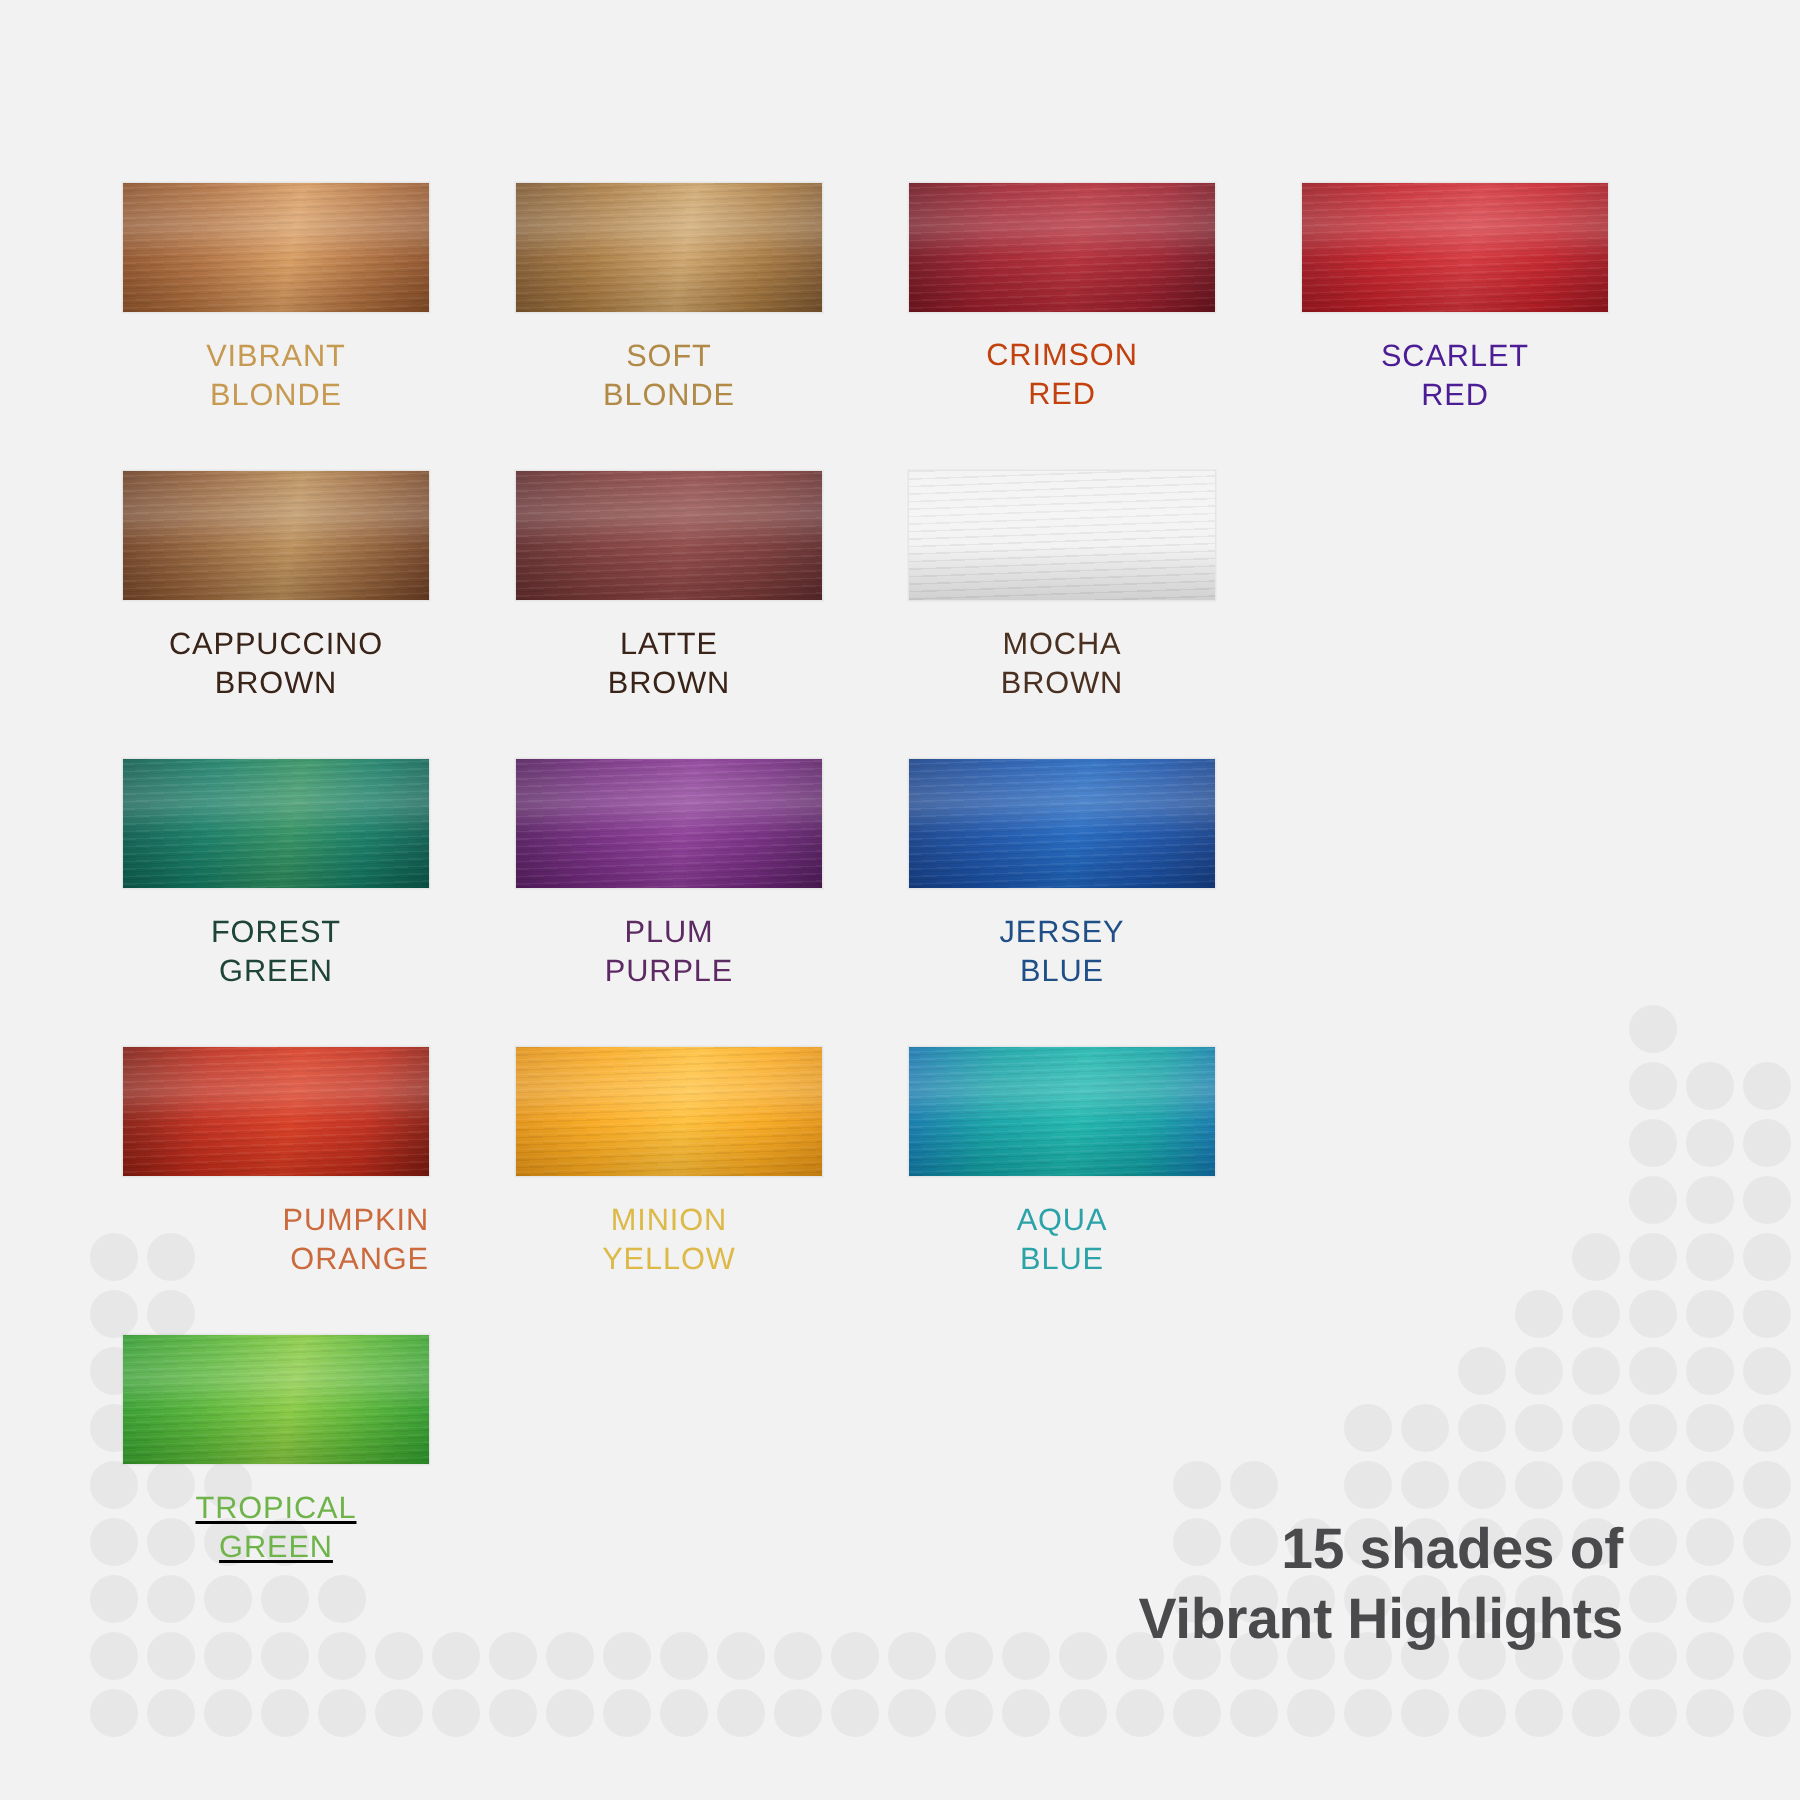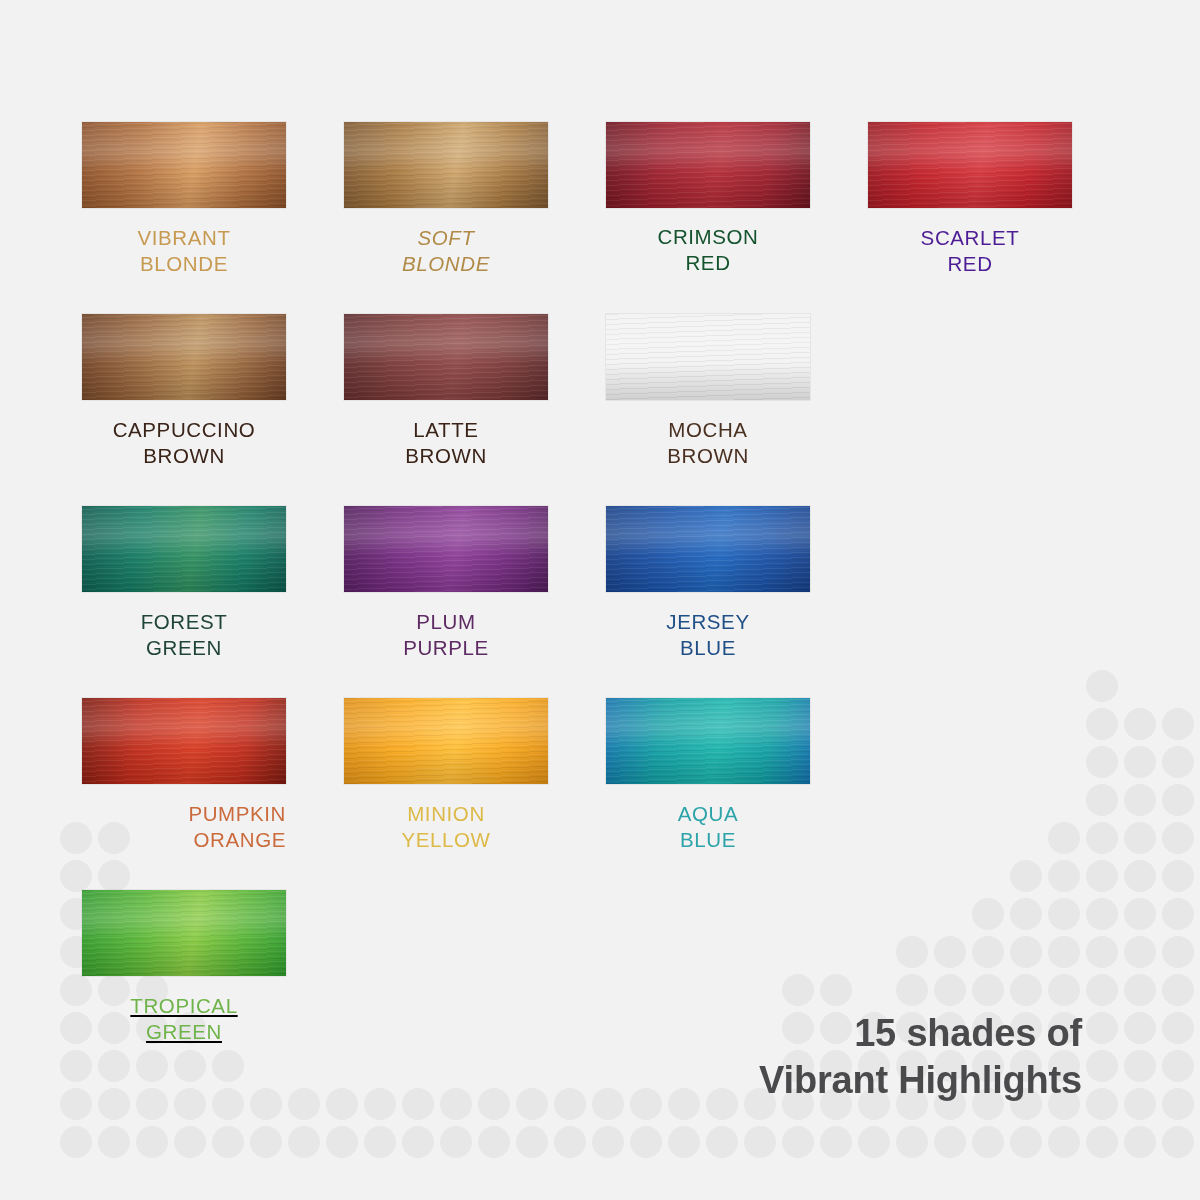--- a/index.html
+++ b/index.html
@@ -207,30 +207,30 @@
         </div>
         <div class="label" style="color: rgb(199, 154, 82);">VIBRANT
 BLONDE</div>
       </div>
       <div class="cell" style="left: 344px; top: 122px;">
         <div class="chip">
           <div class="base" style="background: linear-gradient(100deg, rgb(125, 87, 48) 0%, rgb(168, 121, 63) 28%, rgb(205, 164, 106) 55%, rgb(168, 121, 63) 78%, rgb(125, 87, 48) 100%);"></div>
           <div class="strands" style="background: repeating-linear-gradient(178deg, rgba(255, 255, 255, 0.14) 0px, rgba(255, 255, 255, 0.14) 1px, rgba(0, 0, 0, 0) 1px, rgba(0, 0, 0, 0) 2px, rgba(0, 0, 0, 0.12) 2px, rgba(0, 0, 0, 0.12) 3px, rgba(0, 0, 0, 0) 3px, rgba(0, 0, 0, 0) 5px);"></div>
           <div class="sheen" style="background: linear-gradient(rgba(255, 255, 255, 0.1) 0%, rgba(255, 255, 255, 0.22) 34%, rgba(255, 255, 255, 0.05) 58%, rgba(0, 0, 0, 0.14) 100%);"></div>
         </div>
-        <div class="label" style="color: rgb(176, 138, 70); font-style: italic;">SOFT
+        <div class="label" style="color: rgb(176, 138, 70);">SOFT
 BLONDE</div>
       </div>
       <div class="cell" style="left: 606px; top: 122px;">
         <div class="chip">
           <div class="base" style="background: linear-gradient(100deg, rgb(109, 20, 32) 0%, rgb(157, 31, 44) 28%, rgb(179, 42, 54) 55%, rgb(157, 31, 44) 78%, rgb(109, 20, 32) 100%);"></div>
           <div class="strands" style="background: repeating-linear-gradient(178deg, rgba(255, 255, 255, 0.14) 0px, rgba(255, 255, 255, 0.14) 1px, rgba(0, 0, 0, 0) 1px, rgba(0, 0, 0, 0) 2px, rgba(0, 0, 0, 0.12) 2px, rgba(0, 0, 0, 0.12) 3px, rgba(0, 0, 0, 0) 3px, rgba(0, 0, 0, 0) 5px);"></div>
           <div class="sheen" style="background: linear-gradient(rgba(255, 255, 255, 0.1) 0%, rgba(255, 255, 255, 0.22) 34%, rgba(255, 255, 255, 0.05) 58%, rgba(0, 0, 0, 0.14) 100%);"></div>
         </div>
-        <div class="label" style="color: #14532d; margin-top: 16px;">CRIMSON
+        <div class="label" style="color: #c2410c; margin-top: 16px;">CRIMSON
 RED</div>
       </div>
       <div class="cell" style="left: 868px; top: 122px;">
         <div class="chip">
           <div class="base" style="background: linear-gradient(100deg, rgb(154, 23, 32) 0%, rgb(195, 31, 39) 28%, rgb(212, 51, 58) 55%, rgb(195, 31, 39) 78%, rgb(154, 23, 32) 100%);"></div>
           <div class="strands" style="background: repeating-linear-gradient(178deg, rgba(255, 255, 255, 0.14) 0px, rgba(255, 255, 255, 0.14) 1px, rgba(0, 0, 0, 0) 1px, rgba(0, 0, 0, 0) 2px, rgba(0, 0, 0, 0.12) 2px, rgba(0, 0, 0, 0.12) 3px, rgba(0, 0, 0, 0) 3px, rgba(0, 0, 0, 0) 5px);"></div>
           <div class="sheen" style="background: linear-gradient(rgba(255, 255, 255, 0.1) 0%, rgba(255, 255, 255, 0.22) 34%, rgba(255, 255, 255, 0.05) 58%, rgba(0, 0, 0, 0.14) 100%);"></div>
         </div>
         <div class="label" style="color: #4c1d95;">SCARLET
 RED</div>

